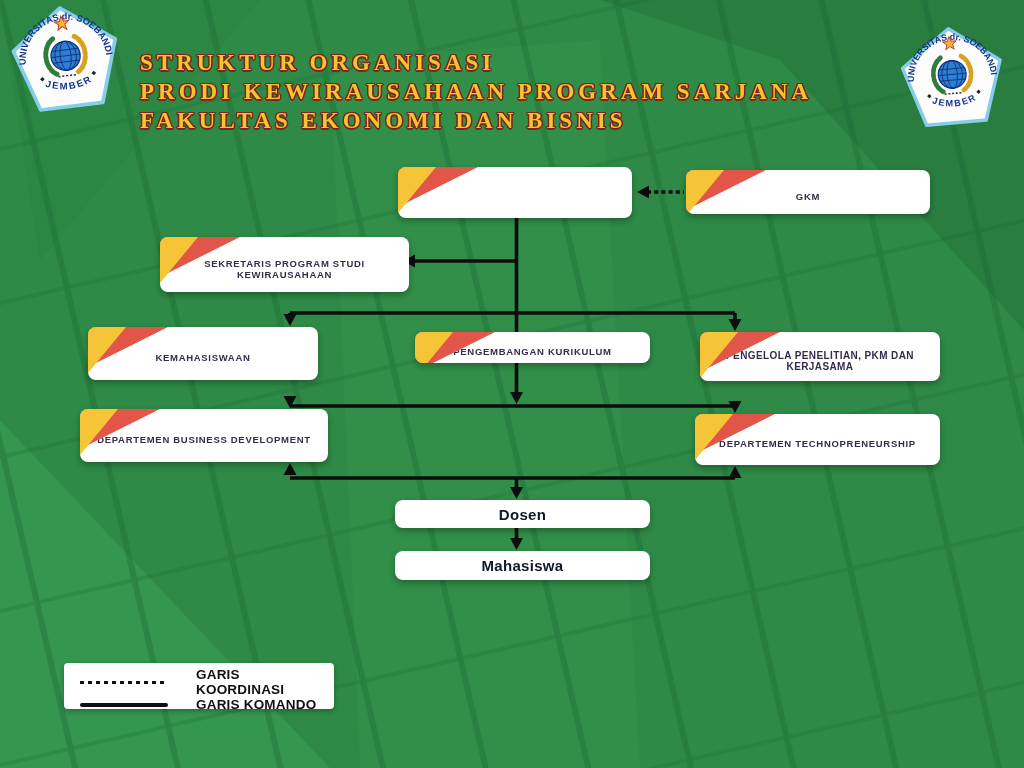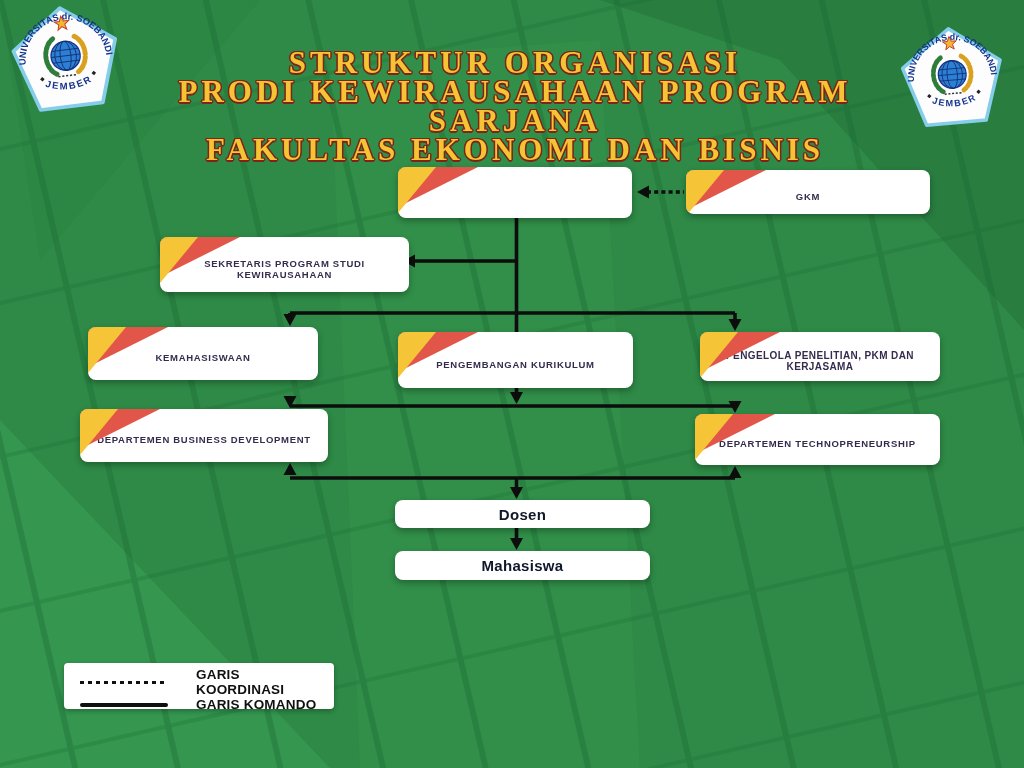--- a/index.html
+++ b/index.html
@@ -5,22 +5,22 @@
   html,body{margin:0;padding:0;}
   #canvas{
     position:relative;width:1024px;height:768px;overflow:hidden;
     background:#2e8a46;font-family:"Liberation Sans",sans-serif;
   }
   
   #bg{position:absolute;inset:0;z-index:0;}
   
   #title{
     position:absolute;left:140px;top:48px;width:750px;z-index:3;
-    text-align:center;font-family:"Liberation Serif",serif;font-weight:bold;
-    color:#f4c434;line-height:29px;letter-spacing:4px;font-size:31px;
+    font-family:"Liberation Serif",serif;font-weight:bold;
+    color:#f4c434;line-height:29px;letter-spacing:4px;font-size:23px;
     text-shadow:-1.5px 0 #7e2418,1.5px 0 #7e2418,0 -1.5px #7e2418,0 1.5px #7e2418,
                  1px 1px #7e2418,-1px -1px #7e2418,1px -1px #7e2418,-1px 1px #7e2418;
   }
   
   .logo{position:absolute;z-index:3;}
   #logo-left{left:12px;top:5px;width:108px;height:108px;transform:rotate(-7deg);}
   #logo-right{left:901px;top:26px;width:103px;height:103px;transform:rotate(-5deg);}
   
   #wires{position:absolute;inset:0;z-index:1;}
   
@@ -194,21 +194,21 @@
   </div>
 
   <div class="node deco-box" style="left:88px;top:327px;width:230px;height:53px">
     <span class="deco">
         <i class="tri-r"></i>
         <i class="tri-y"></i>
       </span>
     <span class="nlabel">KEMAHASISWAAN</span>
   </div>
 
-  <div class="node deco-box" style="left:398px;top:332px;width:235px;height:56px">
+  <div class="node deco-box" style="left:415px;top:332px;width:235px;height:31px">
     <span class="deco">
         <i class="tri-r"></i>
         <i class="tri-y"></i>
       </span>
     <span class="nlabel">PENGEMBANGAN KURIKULUM</span>
   </div>
 
   <div class="node deco-box small-label" style="left:700px;top:332px;width:240px;height:49px">
     <span class="deco">
         <i class="tri-r"></i>

